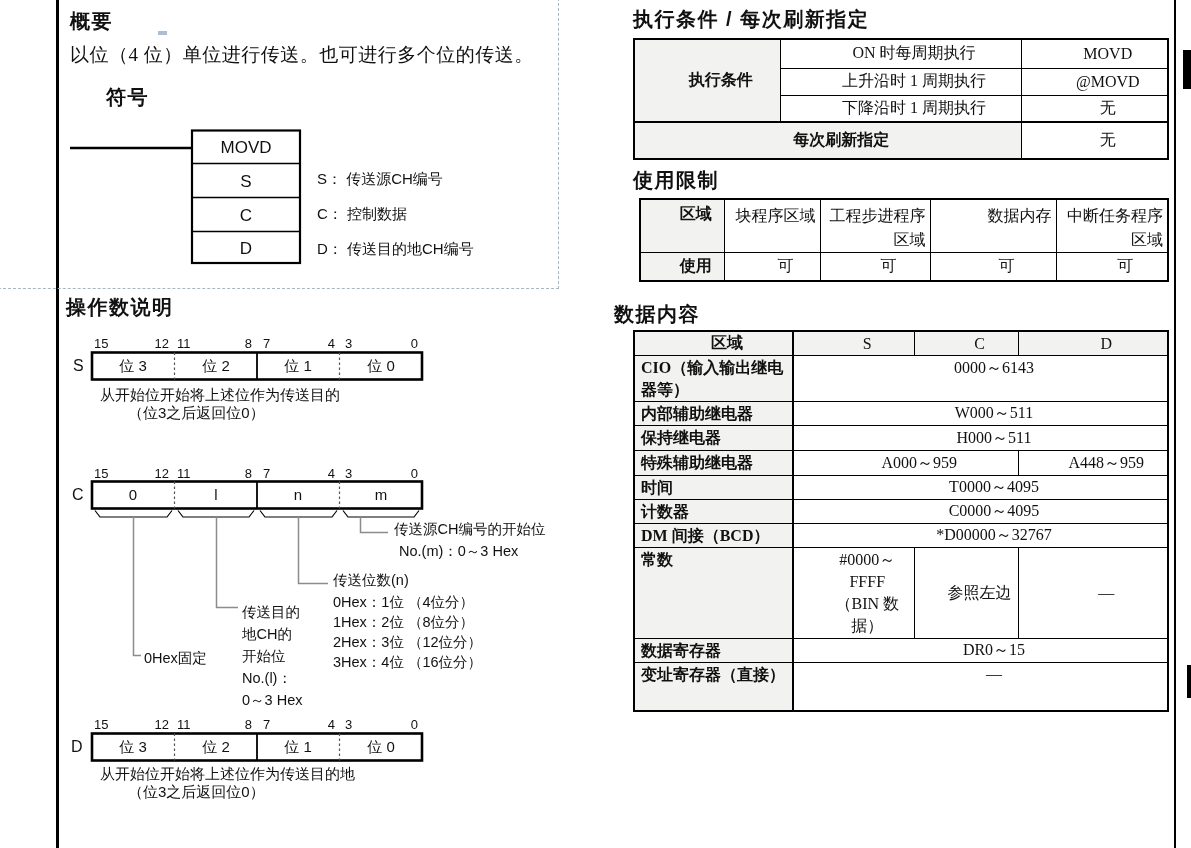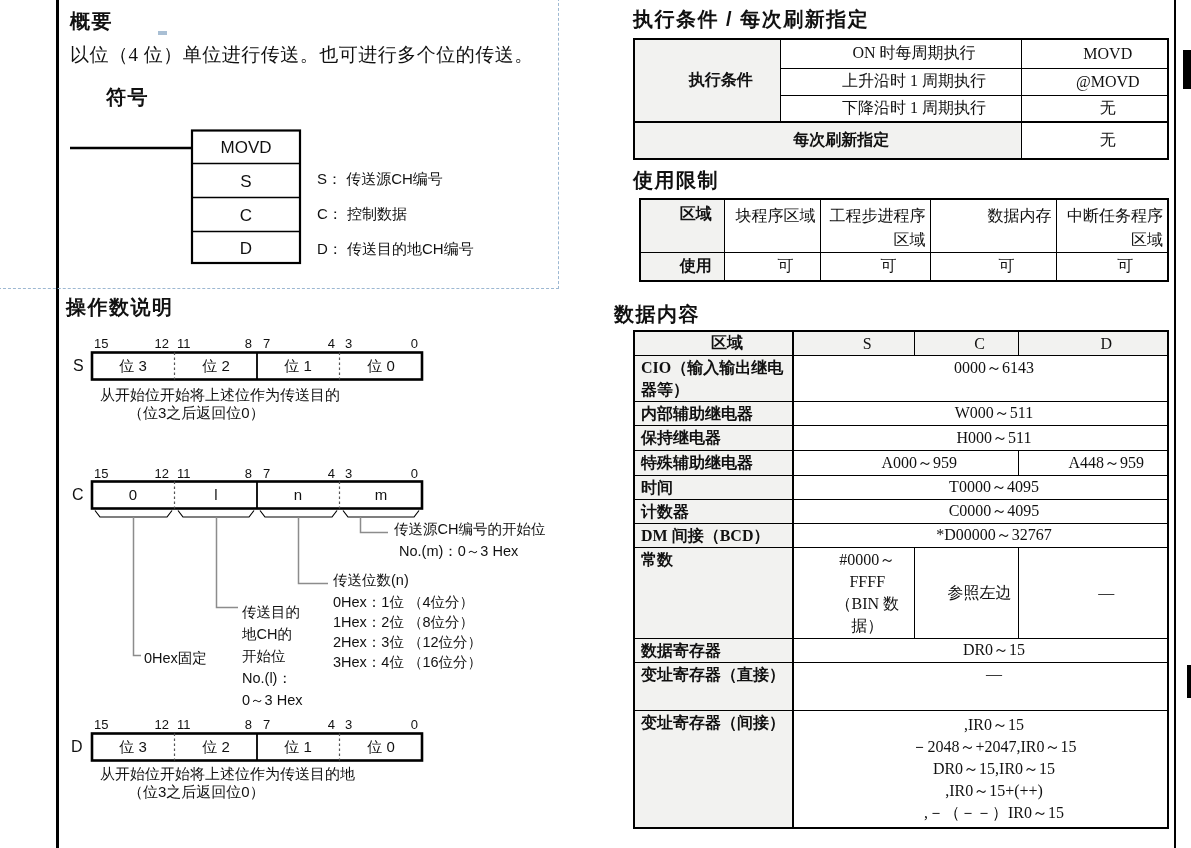--- a/index.html
+++ b/index.html
@@ -269,24 +269,14 @@
     <td>—</td>
   </tr>
   <tr style="height:24px">
     <td class="lbl">数据寄存器</td>
     <td colspan="3">DR0～15</td>
   </tr>
   <tr style="height:48px">
     <td class="lbl">变址寄存器（直接）</td>
     <td class="vtop" colspan="3">—</td>
   </tr>
-  <tr style="height:117px">
-    <td class="lbl">变址寄存器（间接）</td>
-    <td colspan="3">
-      <div class="mline">,IR0～15</div>
-      <div class="mline">－2048～+2047,IR0～15</div>
-      <div class="mline">DR0～15,IR0～15</div>
-      <div class="mline">,IR0～15+(++)</div>
-      <div class="mline">,－（－－）IR0～15</div>
-    </td>
-  </tr>
 </tbody>
   </table>
 
 </body></html>

